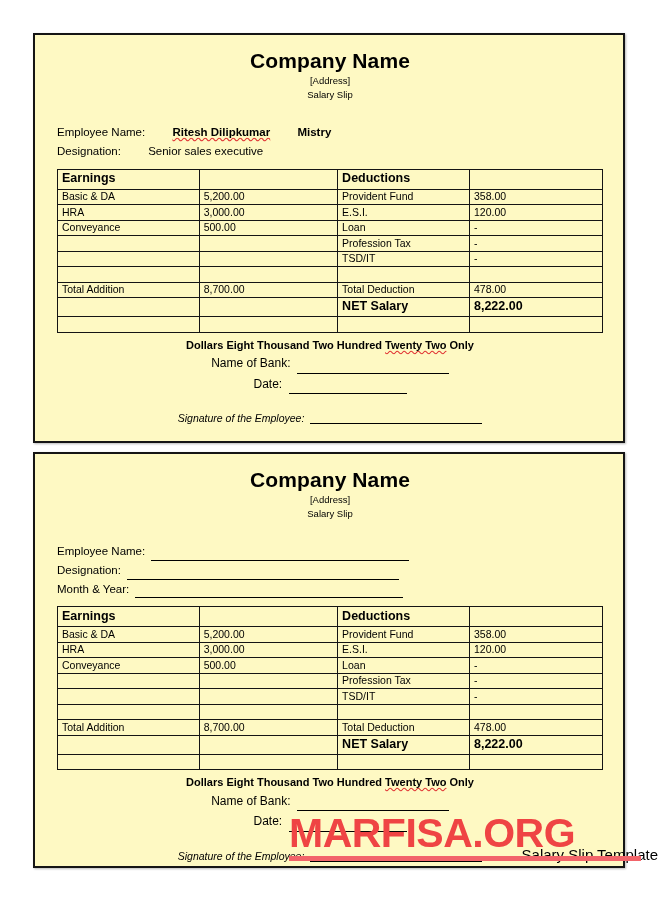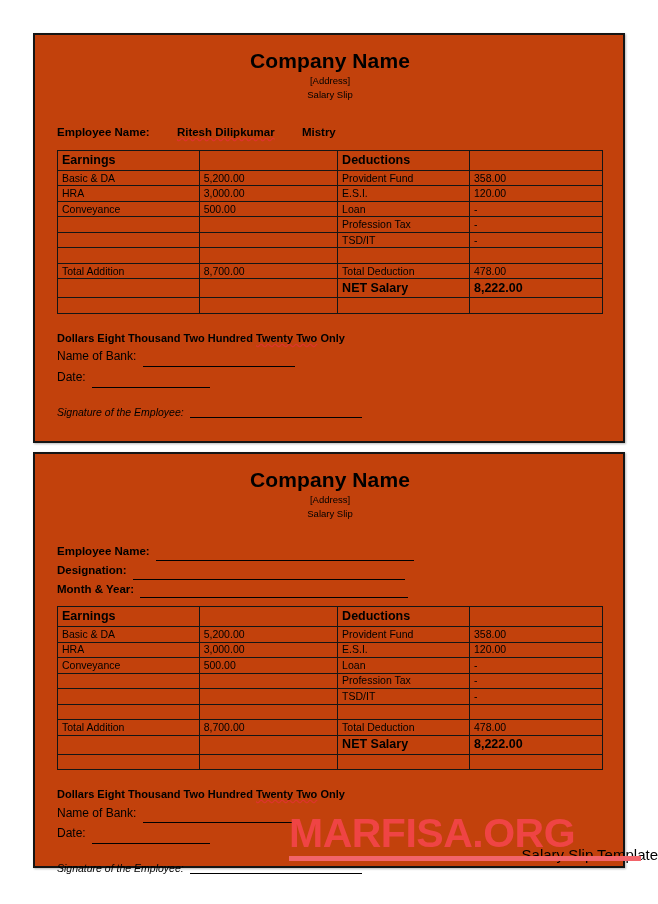--- a/index.html
+++ b/index.html
@@ -14,21 +14,21 @@
     font-family: "Liberation Sans", sans-serif;
     color: #000000;
     overflow: hidden;
   }
 
   .page {
     position: absolute;
     left: 33px;
     width: 592px;
     border: 2px solid #151515;
-    background: #c2410c;
+    background: #fef9c3;
     box-sizing: border-box;
     box-shadow: 1px 1px 2px rgba(0,0,0,0.28);
   }
   #slip-filled { top: 33px; height: 410px; }
   #slip-blank  { top: 452px; height: 416px; }
 
   .page-inner {
     padding: 14px 20px 0 22px;
   }
 
@@ -45,21 +45,21 @@
     line-height: 1.45;
   }
 
   
   .meta-block { margin-top: 22px; }
   .meta-row {
     font-size: 11.5px;
     line-height: 1.62;
     white-space: nowrap;
   }
-  .meta-label { font-weight: bold; margin-top: 32px; }
+  .meta-label { font-weight: normal; margin-top: 32px; }
   .meta-value { font-weight: normal; padding-left: 24px; }
   .meta-value.bold { font-weight: bold; }
   .misspelled {
     text-decoration: underline wavy #e03131;
     text-decoration-skip-ink: none;
     text-underline-offset: 1px;
   }
   sup { font-size: 0.64em; vertical-align: super; line-height: 0; }
 
   .fill-line {
@@ -101,21 +101,21 @@
     height: 19px;
   }
   tr.net td {
     font-weight: bold;
     font-size: 12.5px;
     height: 18px;
     margin-top: 29px;
   }
 
   
-  .footer-block { margin-top: 16px; }
+  .footer-block { margin-top: 4px; text-align: center; }
   .amount-words {
     font-size: 11px;
     font-weight: bold;
     line-height: 1.5;
   }
   .sig-row {
     font-size: 12px;
     line-height: 1.72;
     white-space: nowrap;
   }
@@ -166,20 +166,24 @@
       <div class="company-name">Company Name</div>
       <div class="addr-line">[Address]</div>
       <div class="addr-line">Salary Slip</div>
     </div>
 
     <div class="meta-block">
       <div class="meta-row">
         <span class="meta-label">Employee Name:</span>
         <span class="meta-value bold misspelled">Ritesh Dilipkumar</span>
         <span class="meta-value bold">Mistry</span>
+      </div>
+      <div class="meta-row">
+        <span class="meta-label">Designation:</span>
+        <span class="meta-value">Senior sales executive</span>
       </div>
     </div>
 
     <table class="slip-table">
       <colgroup>
           <col class="c1">
           <col class="c2">
           <col class="c3">
           <col class="c4">
         </colgroup>

